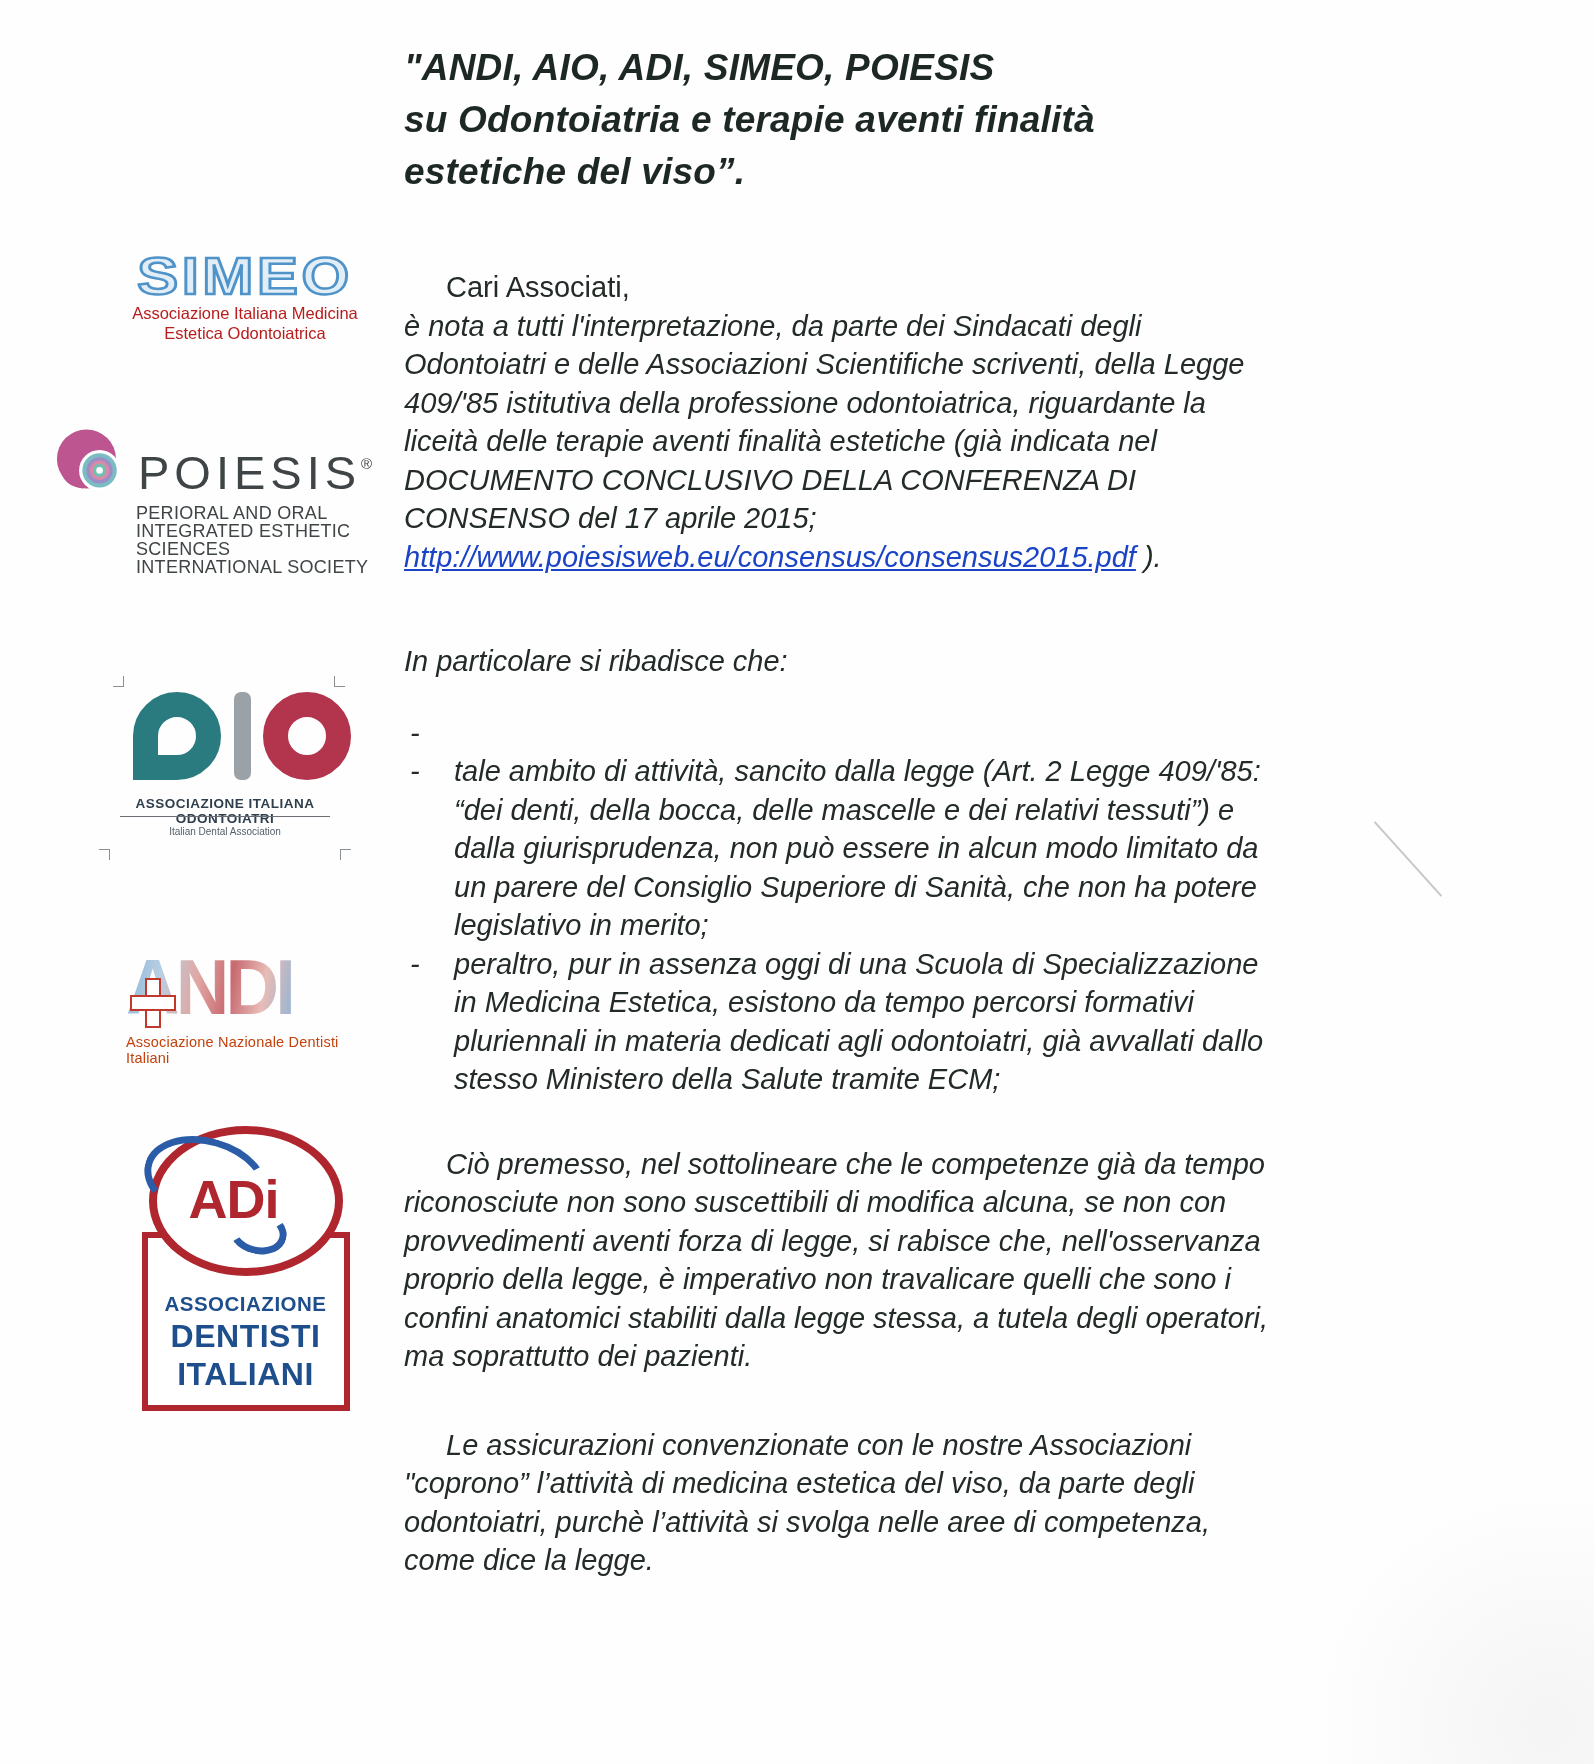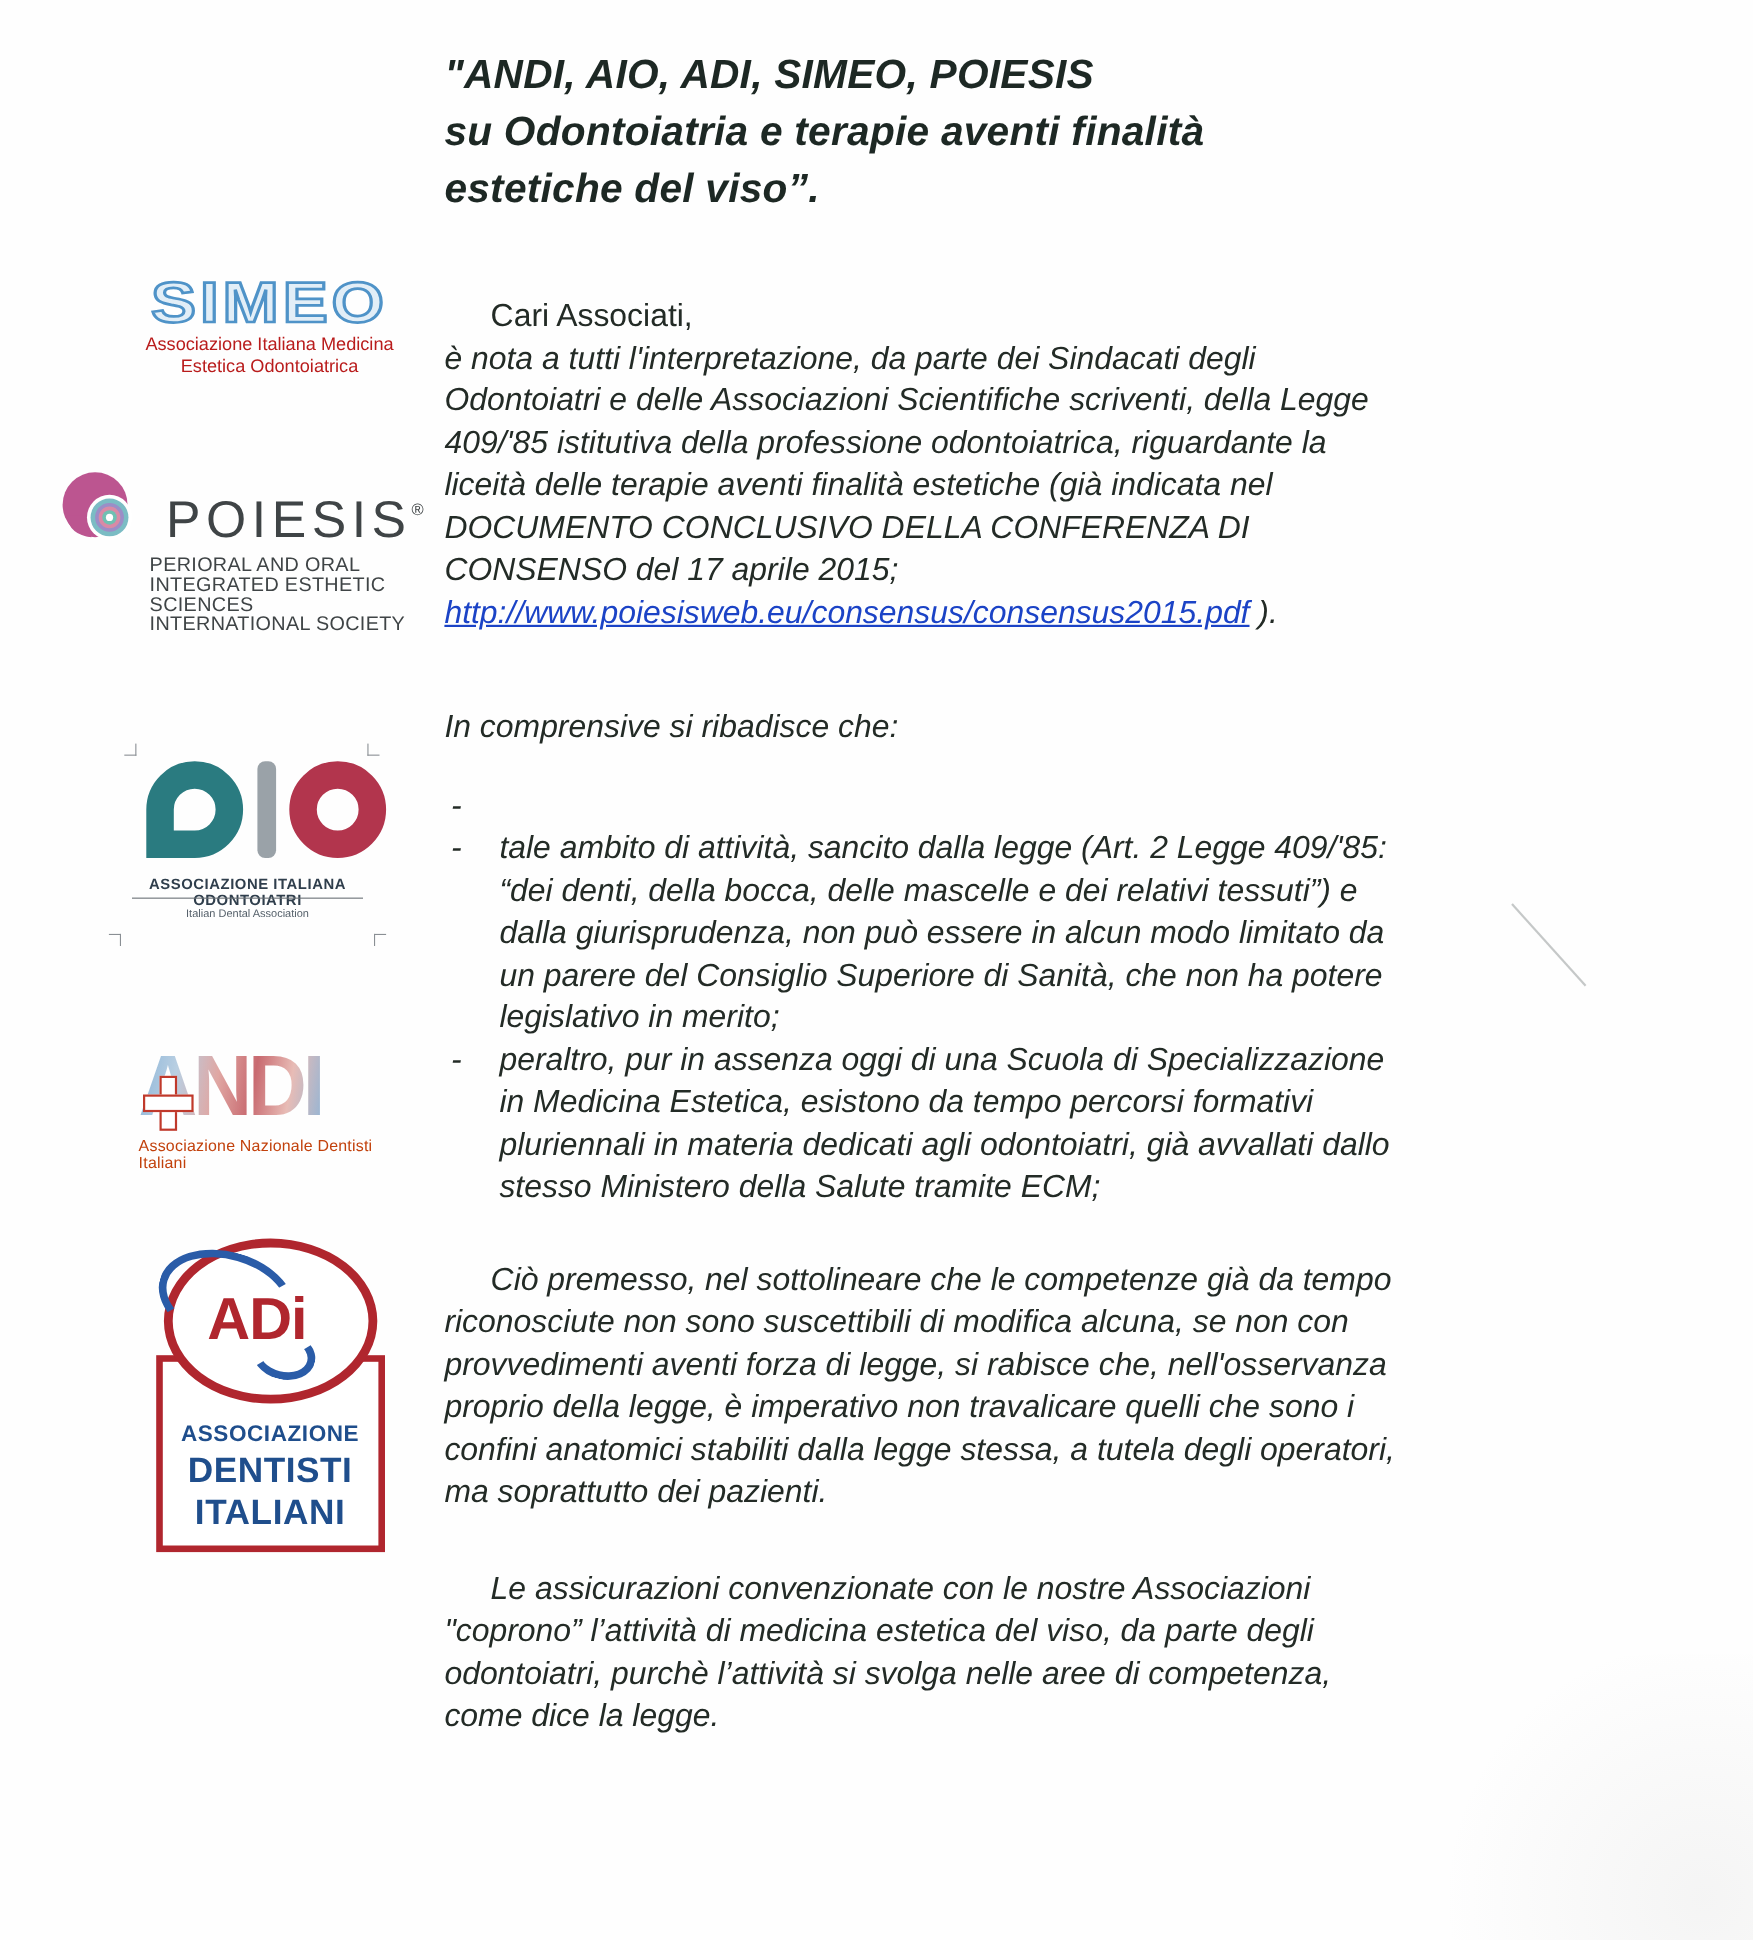--- a/index.html
+++ b/index.html
@@ -47,21 +47,21 @@
     color:#e2eef7; -webkit-text-stroke:2.5px #4f93c8;
     transform:scaleX(1.18); transform-origin:center;
   }
   .simeo-caption { margin-top:2px; font-size:16.5px; line-height:19.5px; color:#b91c1c; white-space:pre-line; }
 
   
   .poiesis { position:absolute; left:52px; top:426px; width:330px; }
   .poiesis-row { display:flex; align-items:flex-start; }
   .nautilus { width:82px; height:74px; flex:none; }
   .poiesis-word {
-    margin-left:17px; margin-top:14px;
+    margin-left:4px; margin-top:14px;
     font-size:47px; font-weight:normal; letter-spacing:5px; color:#3f4446; line-height:48px;
   }
   .poiesis-reg { font-size:15px; vertical-align:20px; letter-spacing:0; }
   .poiesis-caption {
     margin-left:84px; margin-top:4px;
     font-size:18px; line-height:18px; letter-spacing:0.3px; color:#3f4446; white-space:pre-line;
   }
 
   
   .aio { position:absolute; left:105px; top:682px; width:240px; height:180px; }
@@ -203,21 +203,21 @@
   <div class="main">
     <div class="ml greeting">Cari Associati,</div>
     <div class="ml">è nota a tutti l'interpretazione, da parte dei Sindacati degli
 Odontoiatri e delle Associazioni Scientifiche scriventi, della Legge
 409/'85 istitutiva della professione odontoiatrica, riguardante la
 liceità delle terapie aventi finalità estetiche (già indicata nel
 DOCUMENTO CONCLUSIVO DELLA CONFERENZA DI
 CONSENSO del 17 aprile 2015;</div>
     <div class="ml"><a class="doc-link">http://www.poiesisweb.eu/consensus/consensus2015.pdf</a><span class="link-suffix"> ).</span></div>
 
-    <div class="ml intro-line">In comprensive si ribadisce che:</div>
+    <div class="ml intro-line">In particolare si ribadisce che:</div>
 
     <div class="bullet-list">
       <div class="bullet">
         <span class="bullet-marker">-</span>
       </div>
       <div class="bullet">
         <span class="bullet-marker">-</span>
         <div class="ml">tale ambito di attività, sancito dalla legge (Art. 2 Legge 409/'85:
 “dei denti, della bocca, delle mascelle e dei relativi tessuti”) e
 dalla giurisprudenza, non può essere in alcun modo limitato da

